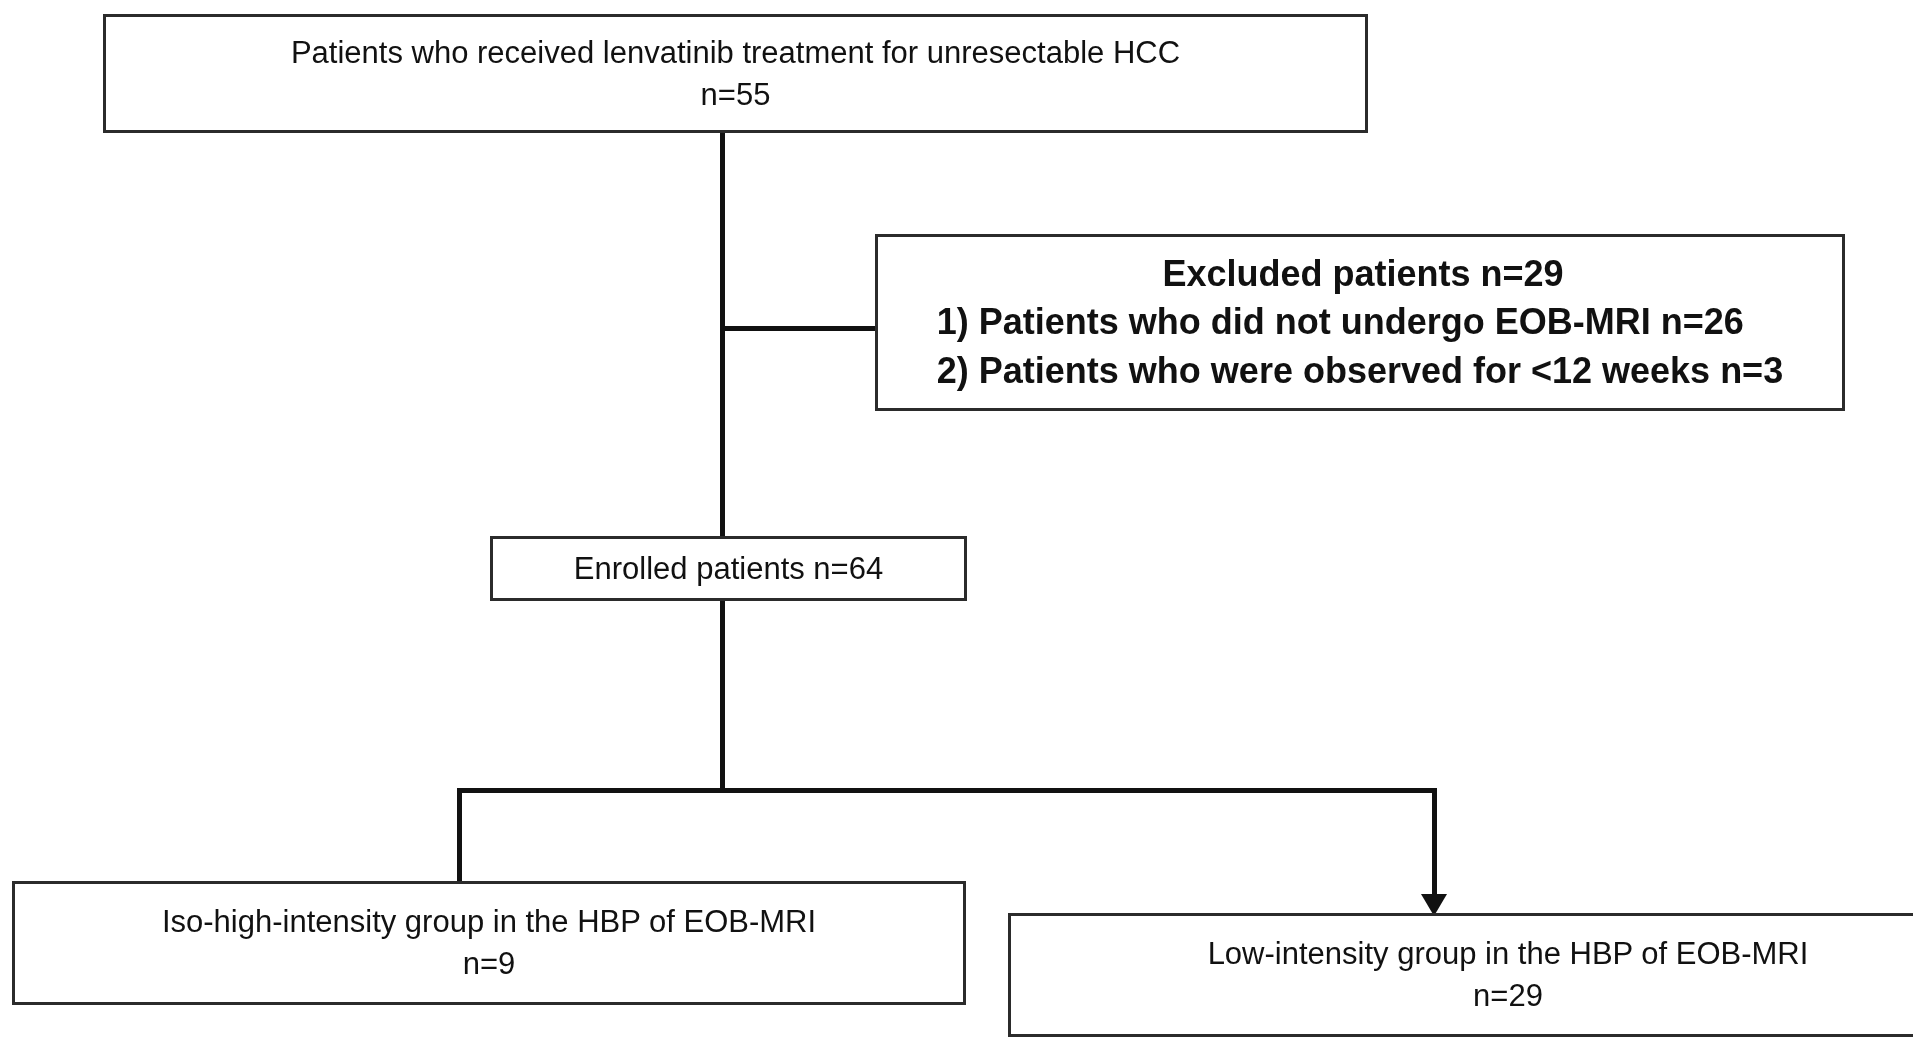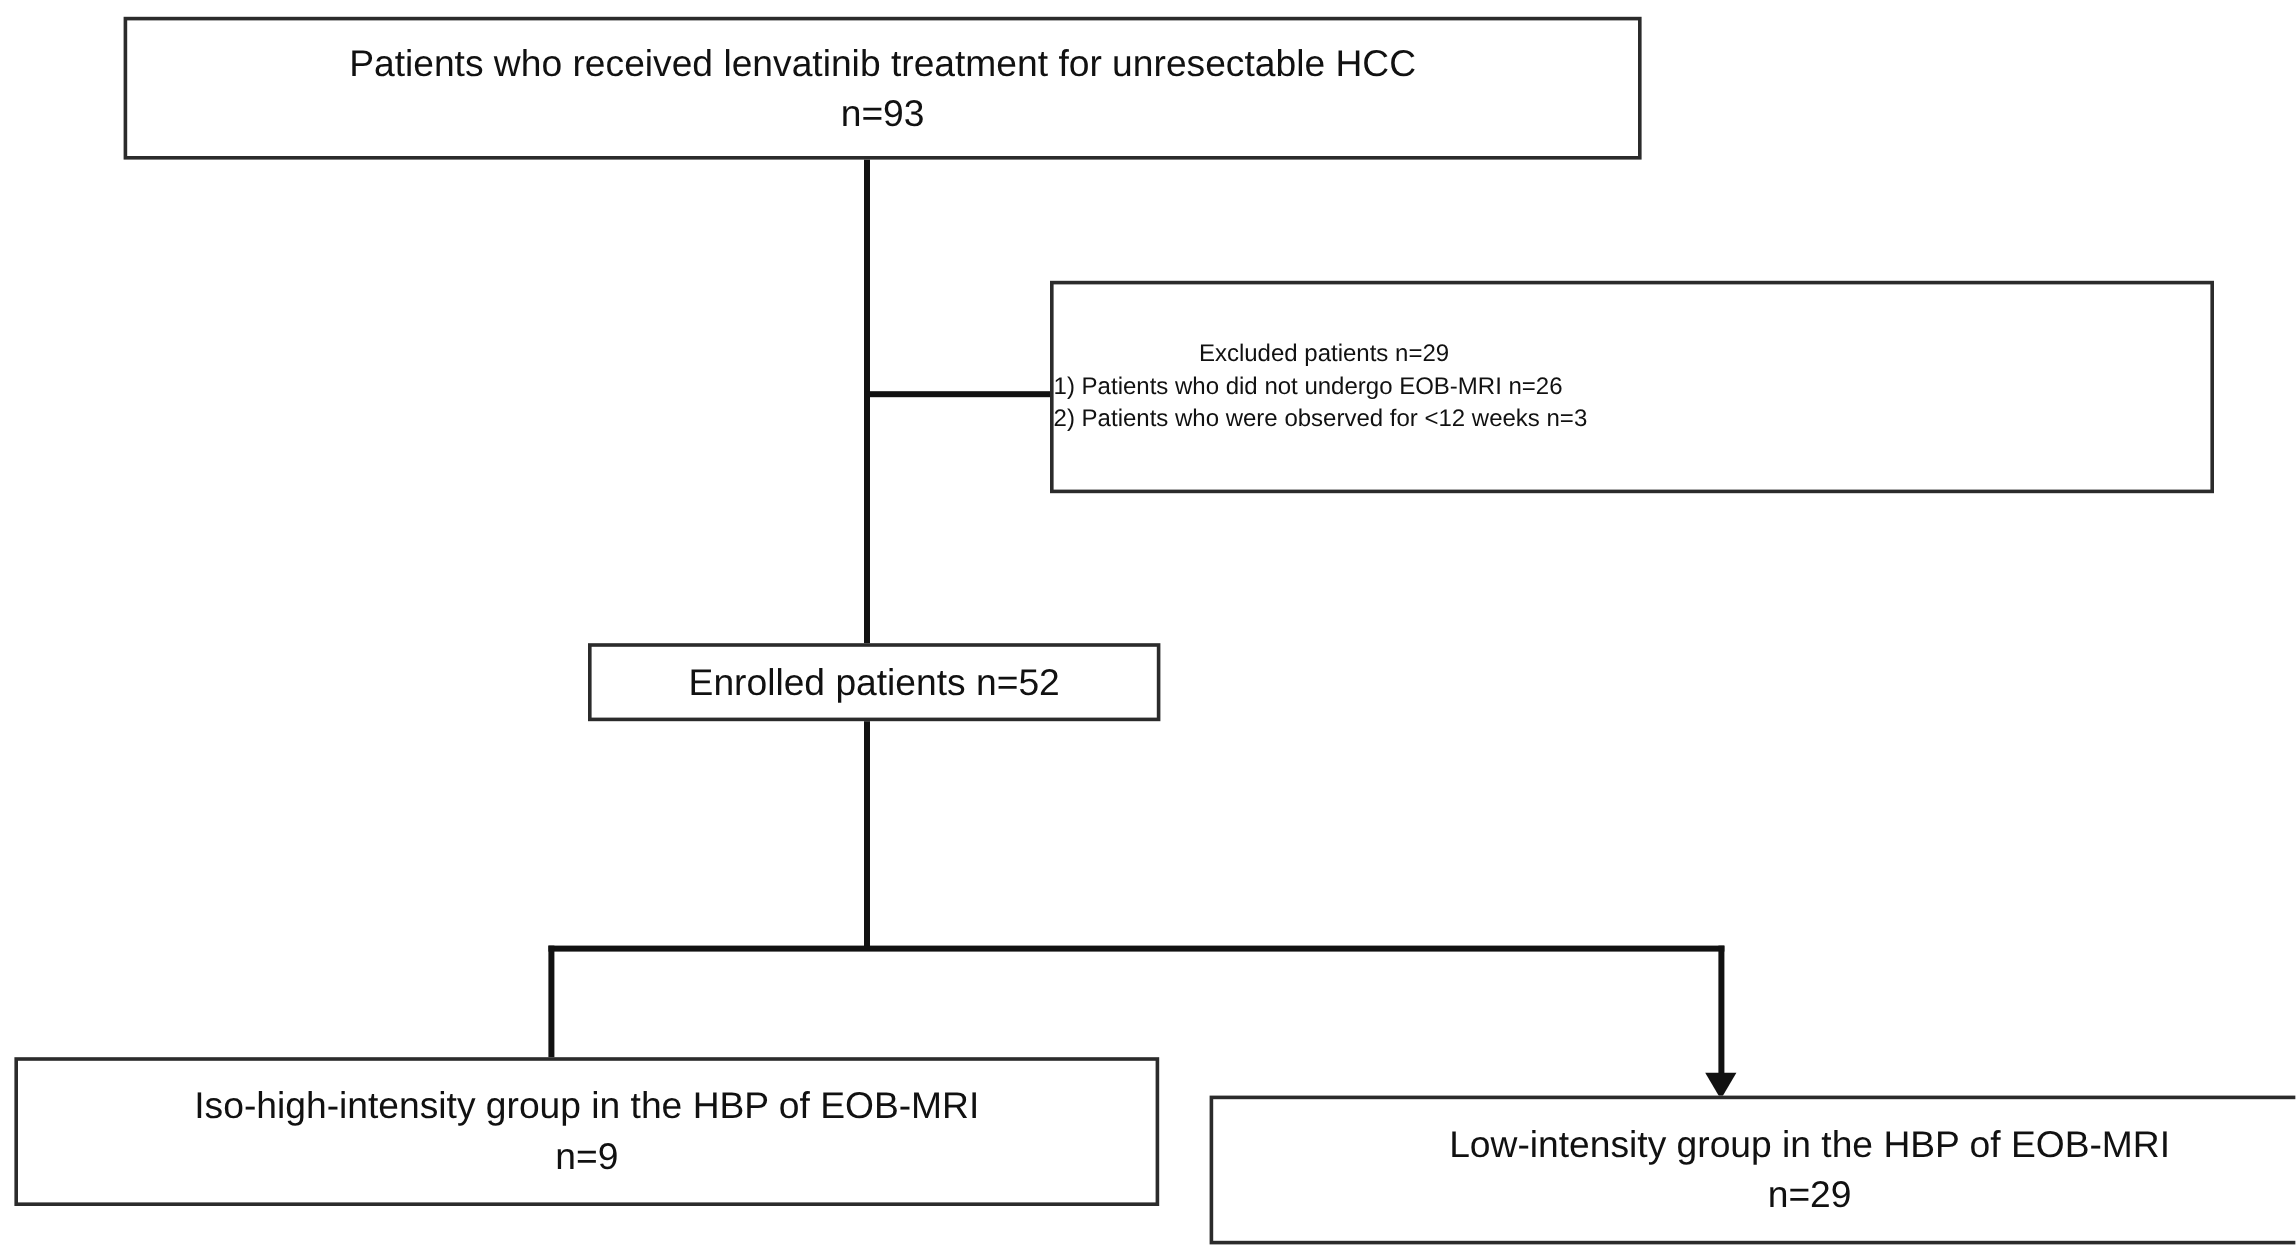--- a/index.html
+++ b/index.html
@@ -43,23 +43,24 @@
     top: 14px;
     width: 1265px;
     height: 119px;
     font-size: 31px;
   }
   #node-excluded {
     left: 875px;
     top: 234px;
     width: 970px;
     height: 177px;
-    font-size: 20px;
-    align-items: flex-start;
+    font-size: 36px;
+    align-items: center;
     justify-content: center;
+    font-weight: bold;
   }
   #node-excluded .excl-body {
     display: flex;
     flex-direction: column;
     align-items: flex-start;
   }
   #node-excluded .excl-title {
     align-self: center;
     padding-left: 6px;
   }
@@ -126,33 +127,33 @@
   <div class="hline" id="edge-to-excluded"></div>
   <div class="vline" id="edge-enrolled-to-split"></div>
   <div class="hline" id="split-bar"></div>
   <div class="vline" id="edge-split-left"></div>
   <div class="vline" id="edge-split-right"></div>
   <div class="arrowhead" id="arrow-left"></div>
   <div class="arrowhead" id="arrow-right"></div>
 
   <div class="node" id="node-screened">
     <span class="line">Patients who received lenvatinib treatment for unresectable HCC</span>
-    <span class="line">n=93</span>
+    <span class="line">n=55</span>
   </div>
 
   <div class="node" id="node-excluded">
     <div class="excl-body">
       <span class="line excl-title">Excluded patients n=29</span>
       <span class="line">1) Patients who did not undergo EOB-MRI n=26</span>
       <span class="line">2) Patients who were observed for &lt;12 weeks n=3</span>
     </div>
   </div>
 
   <div class="node" id="node-enrolled">
-    <span class="line">Enrolled patients n=52</span>
+    <span class="line">Enrolled patients n=64</span>
   </div>
 
   <div class="node" id="node-iso-high">
     <span class="line">Iso-high-intensity group in the HBP of EOB-MRI</span>
     <span class="line">n=9</span>
   </div>
 
   <div class="node" id="node-low">
     <span class="line">Low-intensity group in the HBP of EOB-MRI</span>
     <span class="line">n=29</span>

